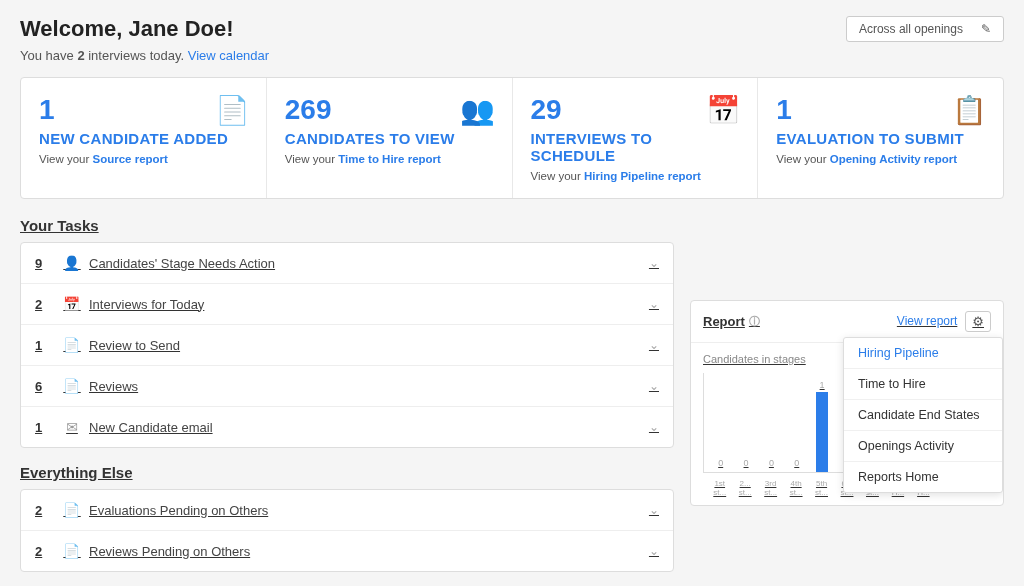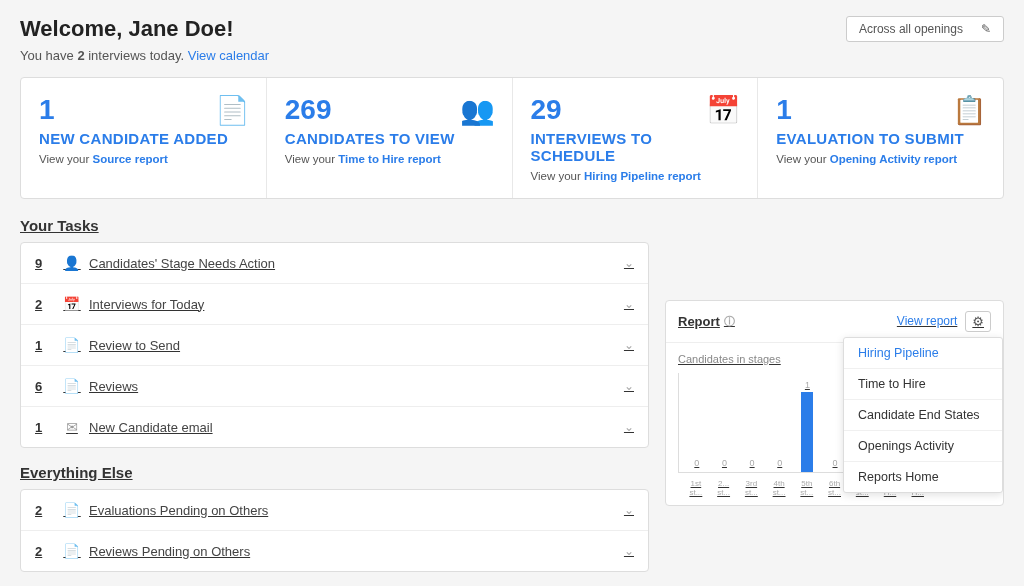--- a/index.html
+++ b/index.html
@@ -102,21 +102,21 @@
       display: flex;
       gap: 16px;
       align-items: center;
       text-decoration: underline;
     }
     .left-panel {
       flex: 1;
       min-width: 0;
     }
     .right-panel {
-      width: 339px;
+      width: 314px;
       flex-shrink: 0;
     }
     .section-title {
       font-size: 15px;
       font-weight: 600;
       color: #333;
       margin-bottom: 8px;
     }
     
     .task-list {

